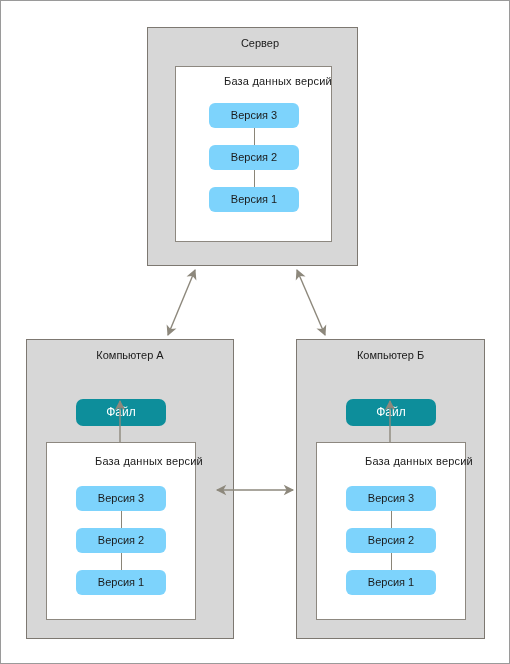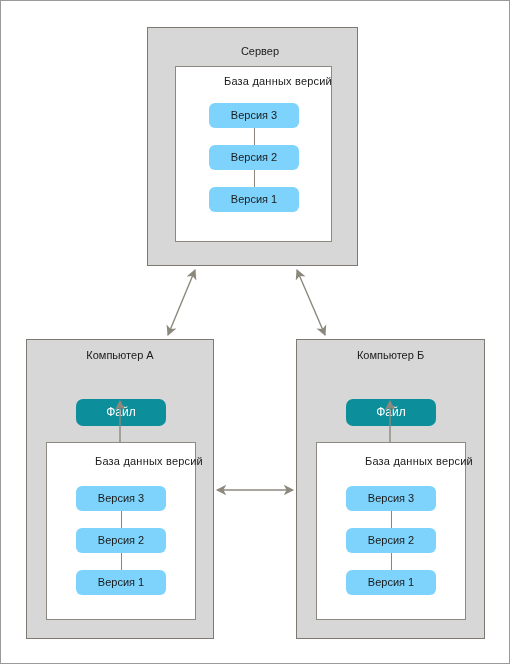--- a/index.html
+++ b/index.html
@@ -99,40 +99,40 @@
     height: 664px;
     pointer-events: none;
   }
 </style>
 </head>
 <body>
 
 <div id="page">
 
   <div class="machine" style="left:146px; top:26px; width:211px; height:239px;">
-    <div class="machine-title" style="top:17px;margin-left:15px;">Сервер</div>
+    <div class="machine-title" style="top:9px;margin-left:15px;">Сервер</div>
 
     <div class="db-panel" style="left:27px; top:38px; width:157px; height:176px;">
       <div class="db-title" style="top:8px;">База данных версий</div>
 
       <div class="version-link" style="left:78px; top:50px; height:79px;"></div>
 
       <div class="version-chip" style="left:33px; top:36px; width:90px; height:25px;">
         <span>Версия 3</span>
       </div>
       <div class="version-chip" style="left:33px; top:78px; width:90px; height:25px;">
         <span>Версия 2</span>
       </div>
       <div class="version-chip" style="left:33px; top:120px; width:90px; height:25px;">
         <span>Версия 1</span>
       </div>
     </div>
   </div>
 
-  <div class="machine" style="left:25px; top:338px; width:188px; height:300px;">
+  <div class="machine" style="left:25px; top:338px; width:208px; height:300px;">
     <div class="machine-title" style="top:9px;">Компьютер А</div>
 
     <div class="file-chip" style="left:49px; top:31px; width:90px; height:27px;">
       <span>Файл</span>
     </div>
 
     <div class="db-panel" style="left:19px; top:102px; width:150px; height:178px;">
       <div class="db-title" style="top:12px;">База данных версий</div>
 
       <div class="version-link" style="left:74px; top:57px; height:79px;"></div>

